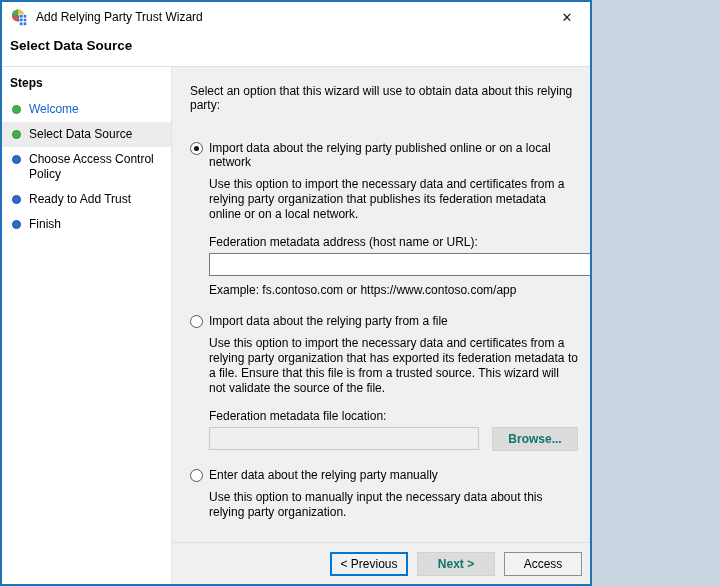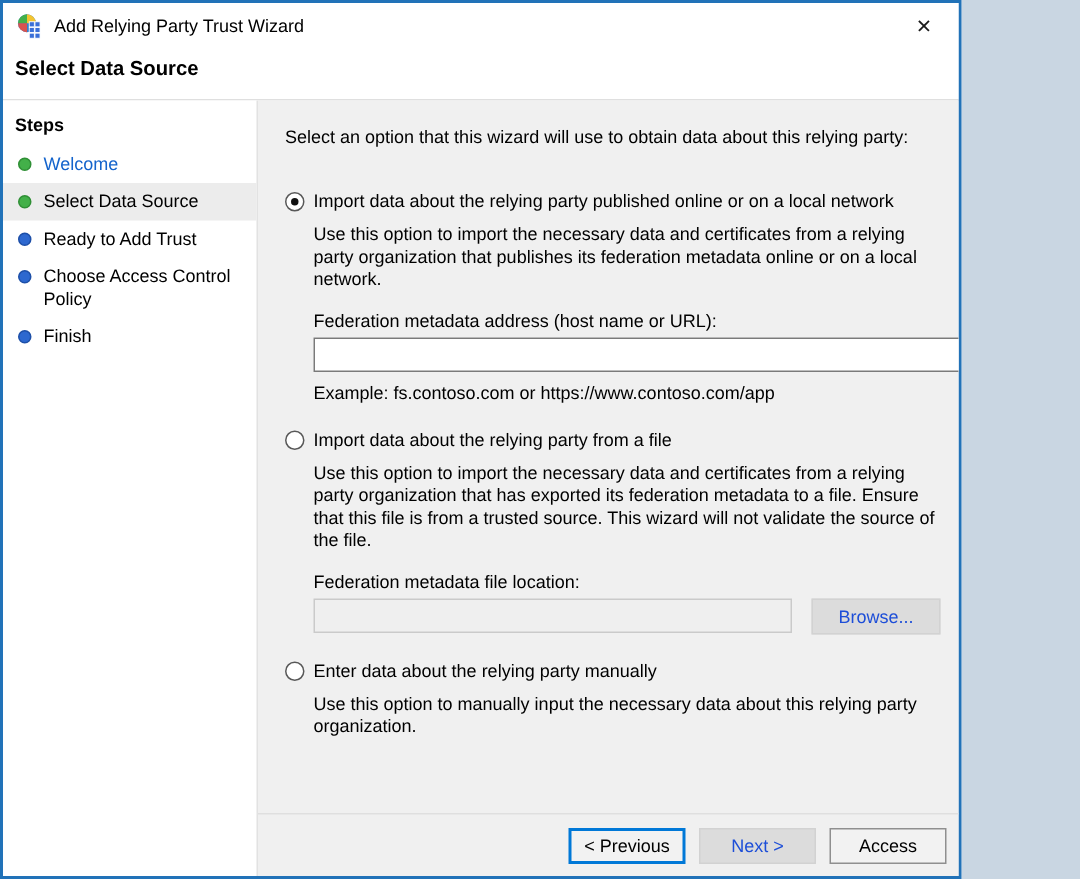--- a/index.html
+++ b/index.html
@@ -8,21 +8,21 @@
     --link:#1464cc;
     --bullet-done:#43b049;
     --bullet-done-border:#2f8f35;
     --bullet-todo:#2d68cf;
     --bullet-todo-border:#1d4fa8;
     --content-bg:#f0f0f0;
   }
   *{box-sizing:border-box;margin:0;padding:0;}
   html,body{margin:0;background:#c9d6e2;font-family:"Liberation Sans",sans-serif;}
   .window{
-    width:641px;height:586px;
+    width:592px;height:586px;
     background:#fff;
     border:2px solid var(--accent);
     display:flex;flex-direction:column;
     position:relative;
     font-size:12px;color:#000;
   }
   
   .titlebar{
     height:30px;flex:none;display:flex;align-items:center;
     padding:0 10px 0 9px;background:#fff;gap:7px;
@@ -78,21 +78,21 @@
     font-family:"Liberation Sans",sans-serif;font-size:12px;padding:0 4px;
   }
   .text-input:disabled{background:#efefef;border:1px solid #cacaca;}
   .example{margin-top:7px;}
   .file-row{display:flex;gap:13px;margin-top:4px;align-items:flex-start;}
   .file-row .text-input{width:405px;margin-top:0;}
   .btn{
     height:24px;min-width:86px;font-family:"Liberation Sans",sans-serif;font-size:12px;
     background:#f2f2f2;border:1px solid #8f8f8f;color:#000;
   }
-  .btn:disabled{background:#dcdcdc;border:1px solid #d2d2d2;color:#1d4ed8;}
+  .btn:disabled{background:#dcdcdc;border:1px solid #d2d2d2;color:#0f766e;font-weight:bold;}
   
   .footer{
     flex:none;height:42px;background:var(--content-bg);
     border-top:1px solid #dfdfdf;
     display:flex;align-items:center;justify-content:flex-end;
     padding-right:8px;gap:9px;
   }
   .footer .btn{min-width:78px;}
   .btn.focused{border:2px solid var(--focus);}
 </style>
@@ -132,25 +132,25 @@
       <div class="step link">
         <span class="bullet done"></span>
         <span class="step-label">Welcome</span>
       </div>
       <div class="step current">
         <span class="bullet done"></span>
         <span class="step-label">Select Data Source</span>
       </div>
       <div class="step">
         <span class="bullet todo"></span>
-        <span class="step-label">Ready to Add Trust</span>
+        <span class="step-label">Choose Access Control Policy</span>
       </div>
       <div class="step">
         <span class="bullet todo"></span>
-        <span class="step-label">Choose Access Control Policy</span>
+        <span class="step-label">Ready to Add Trust</span>
       </div>
       <div class="step">
         <span class="bullet todo"></span>
         <span class="step-label">Finish</span>
       </div>
     </div>
 
     <div class="right-col">
       <div class="content">
         <div class="intro">Select an option that this wizard will use to obtain data about this relying party:</div>

